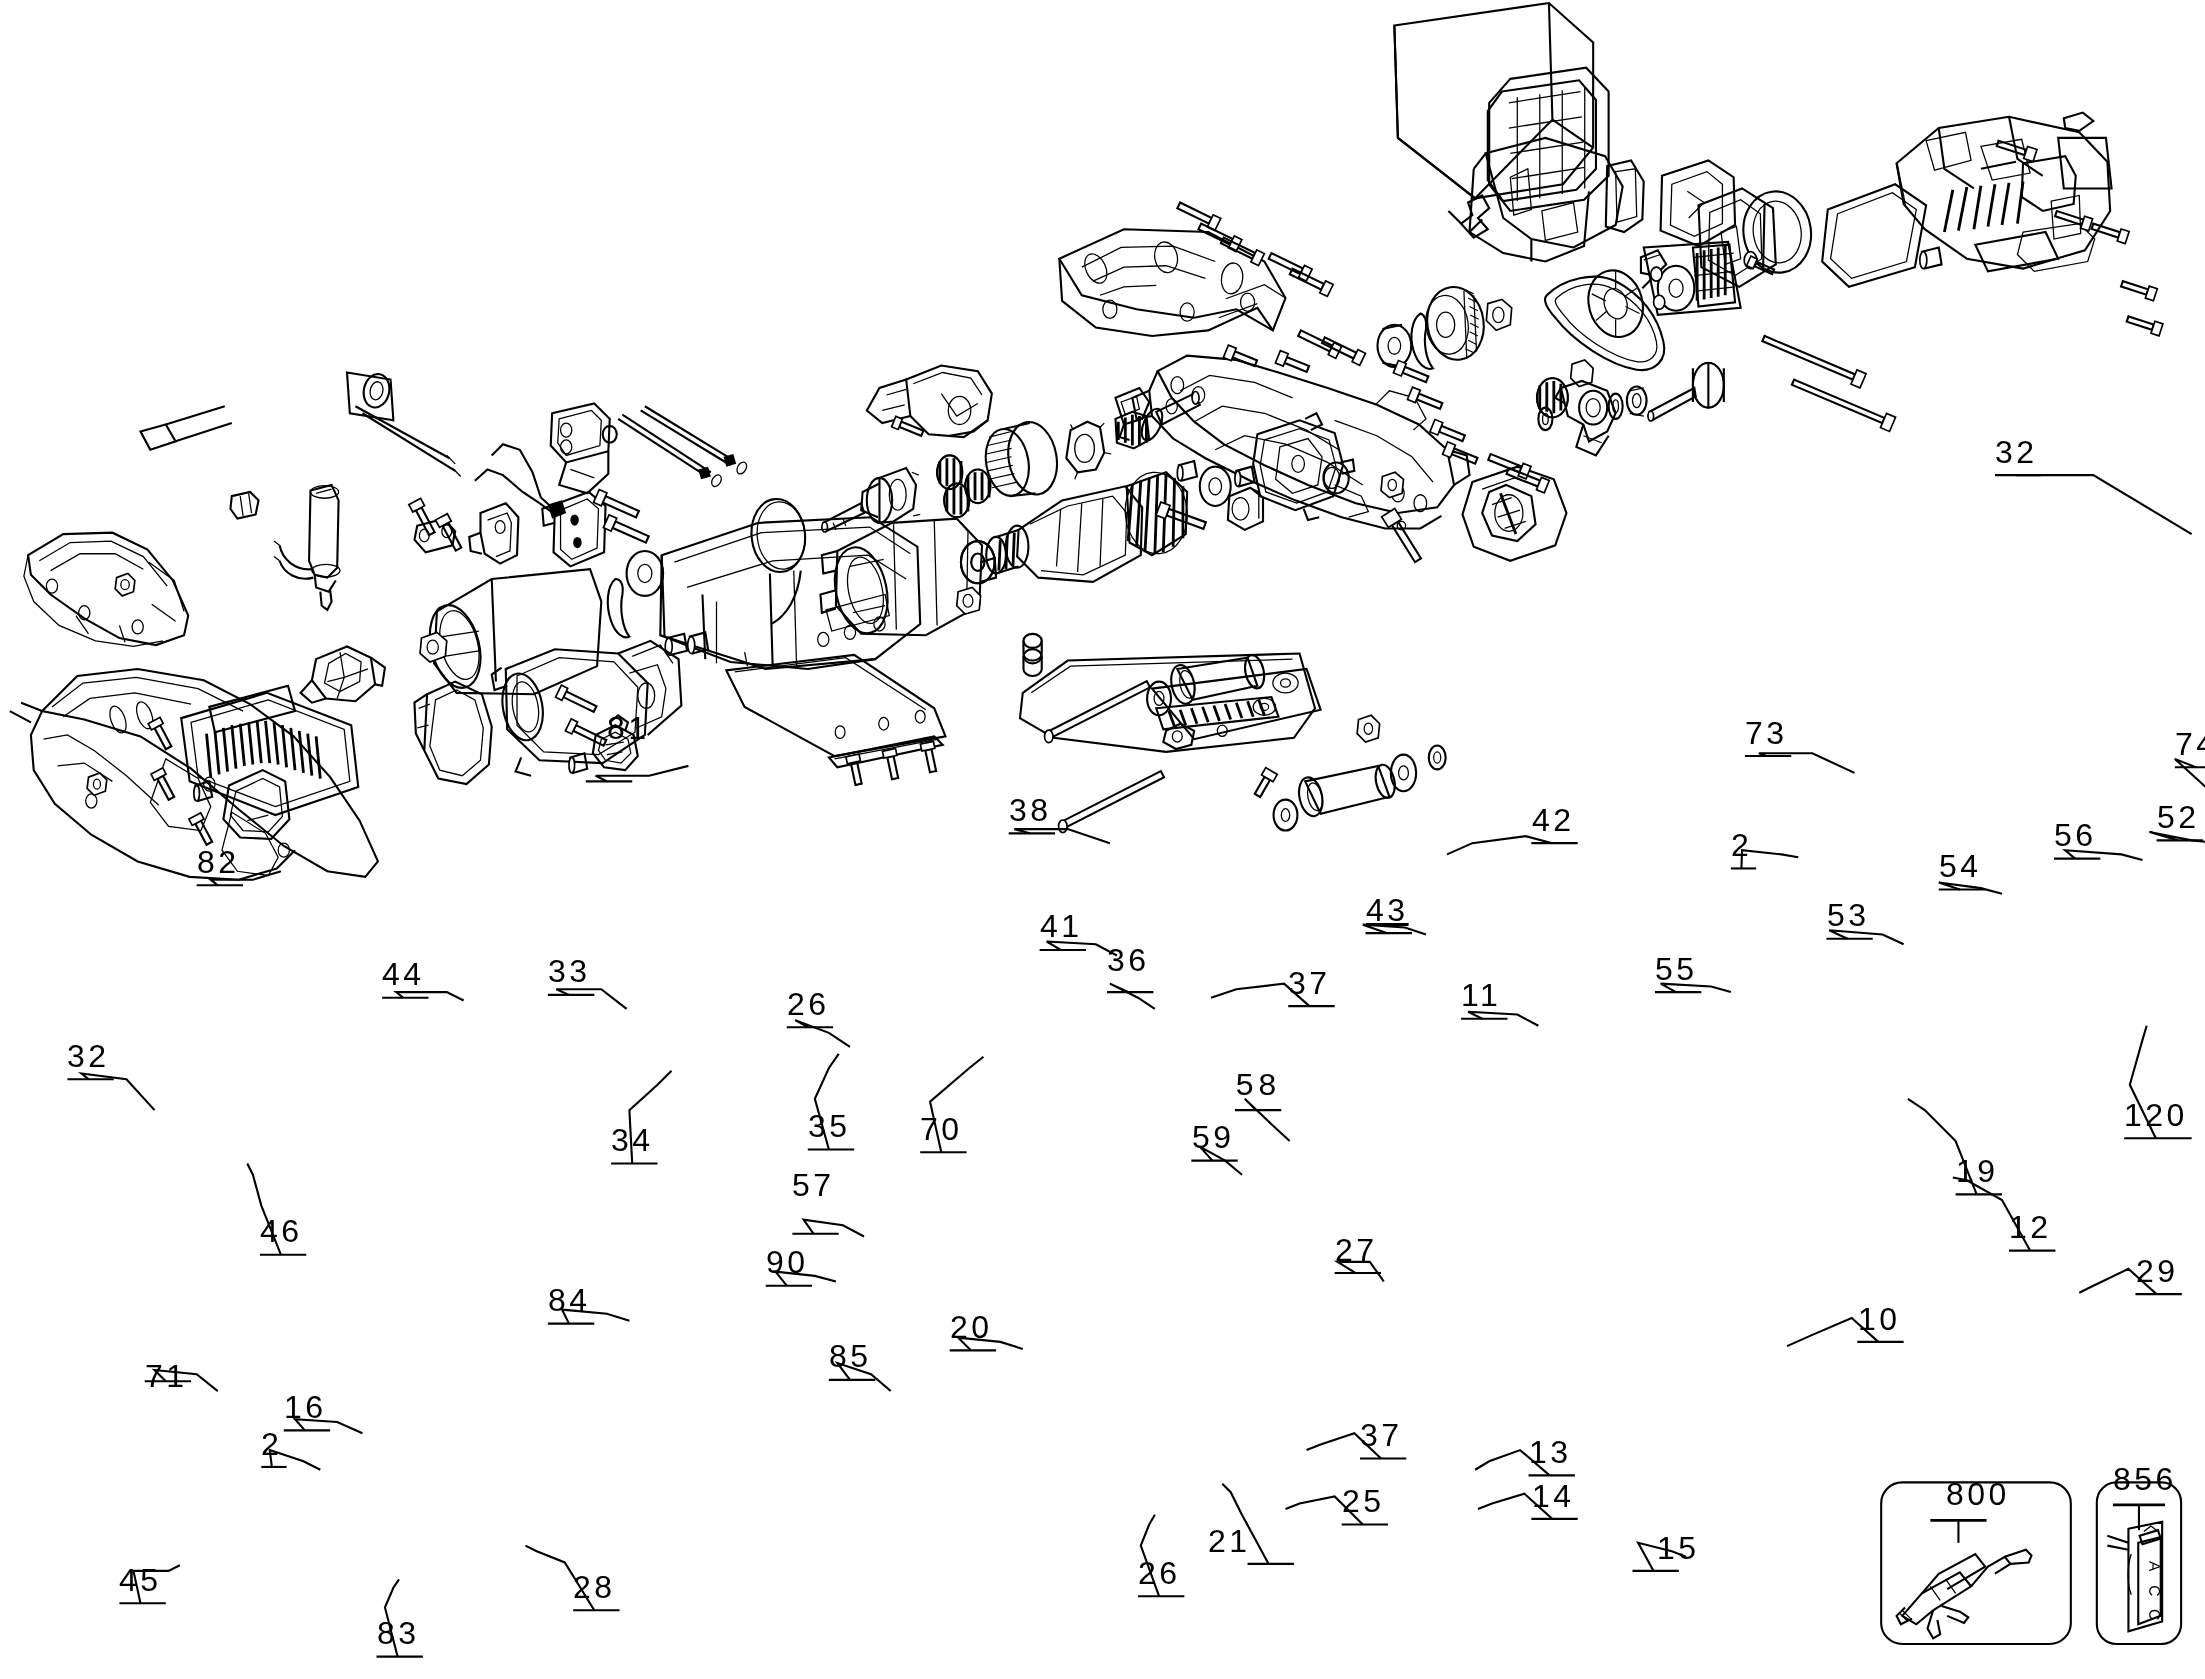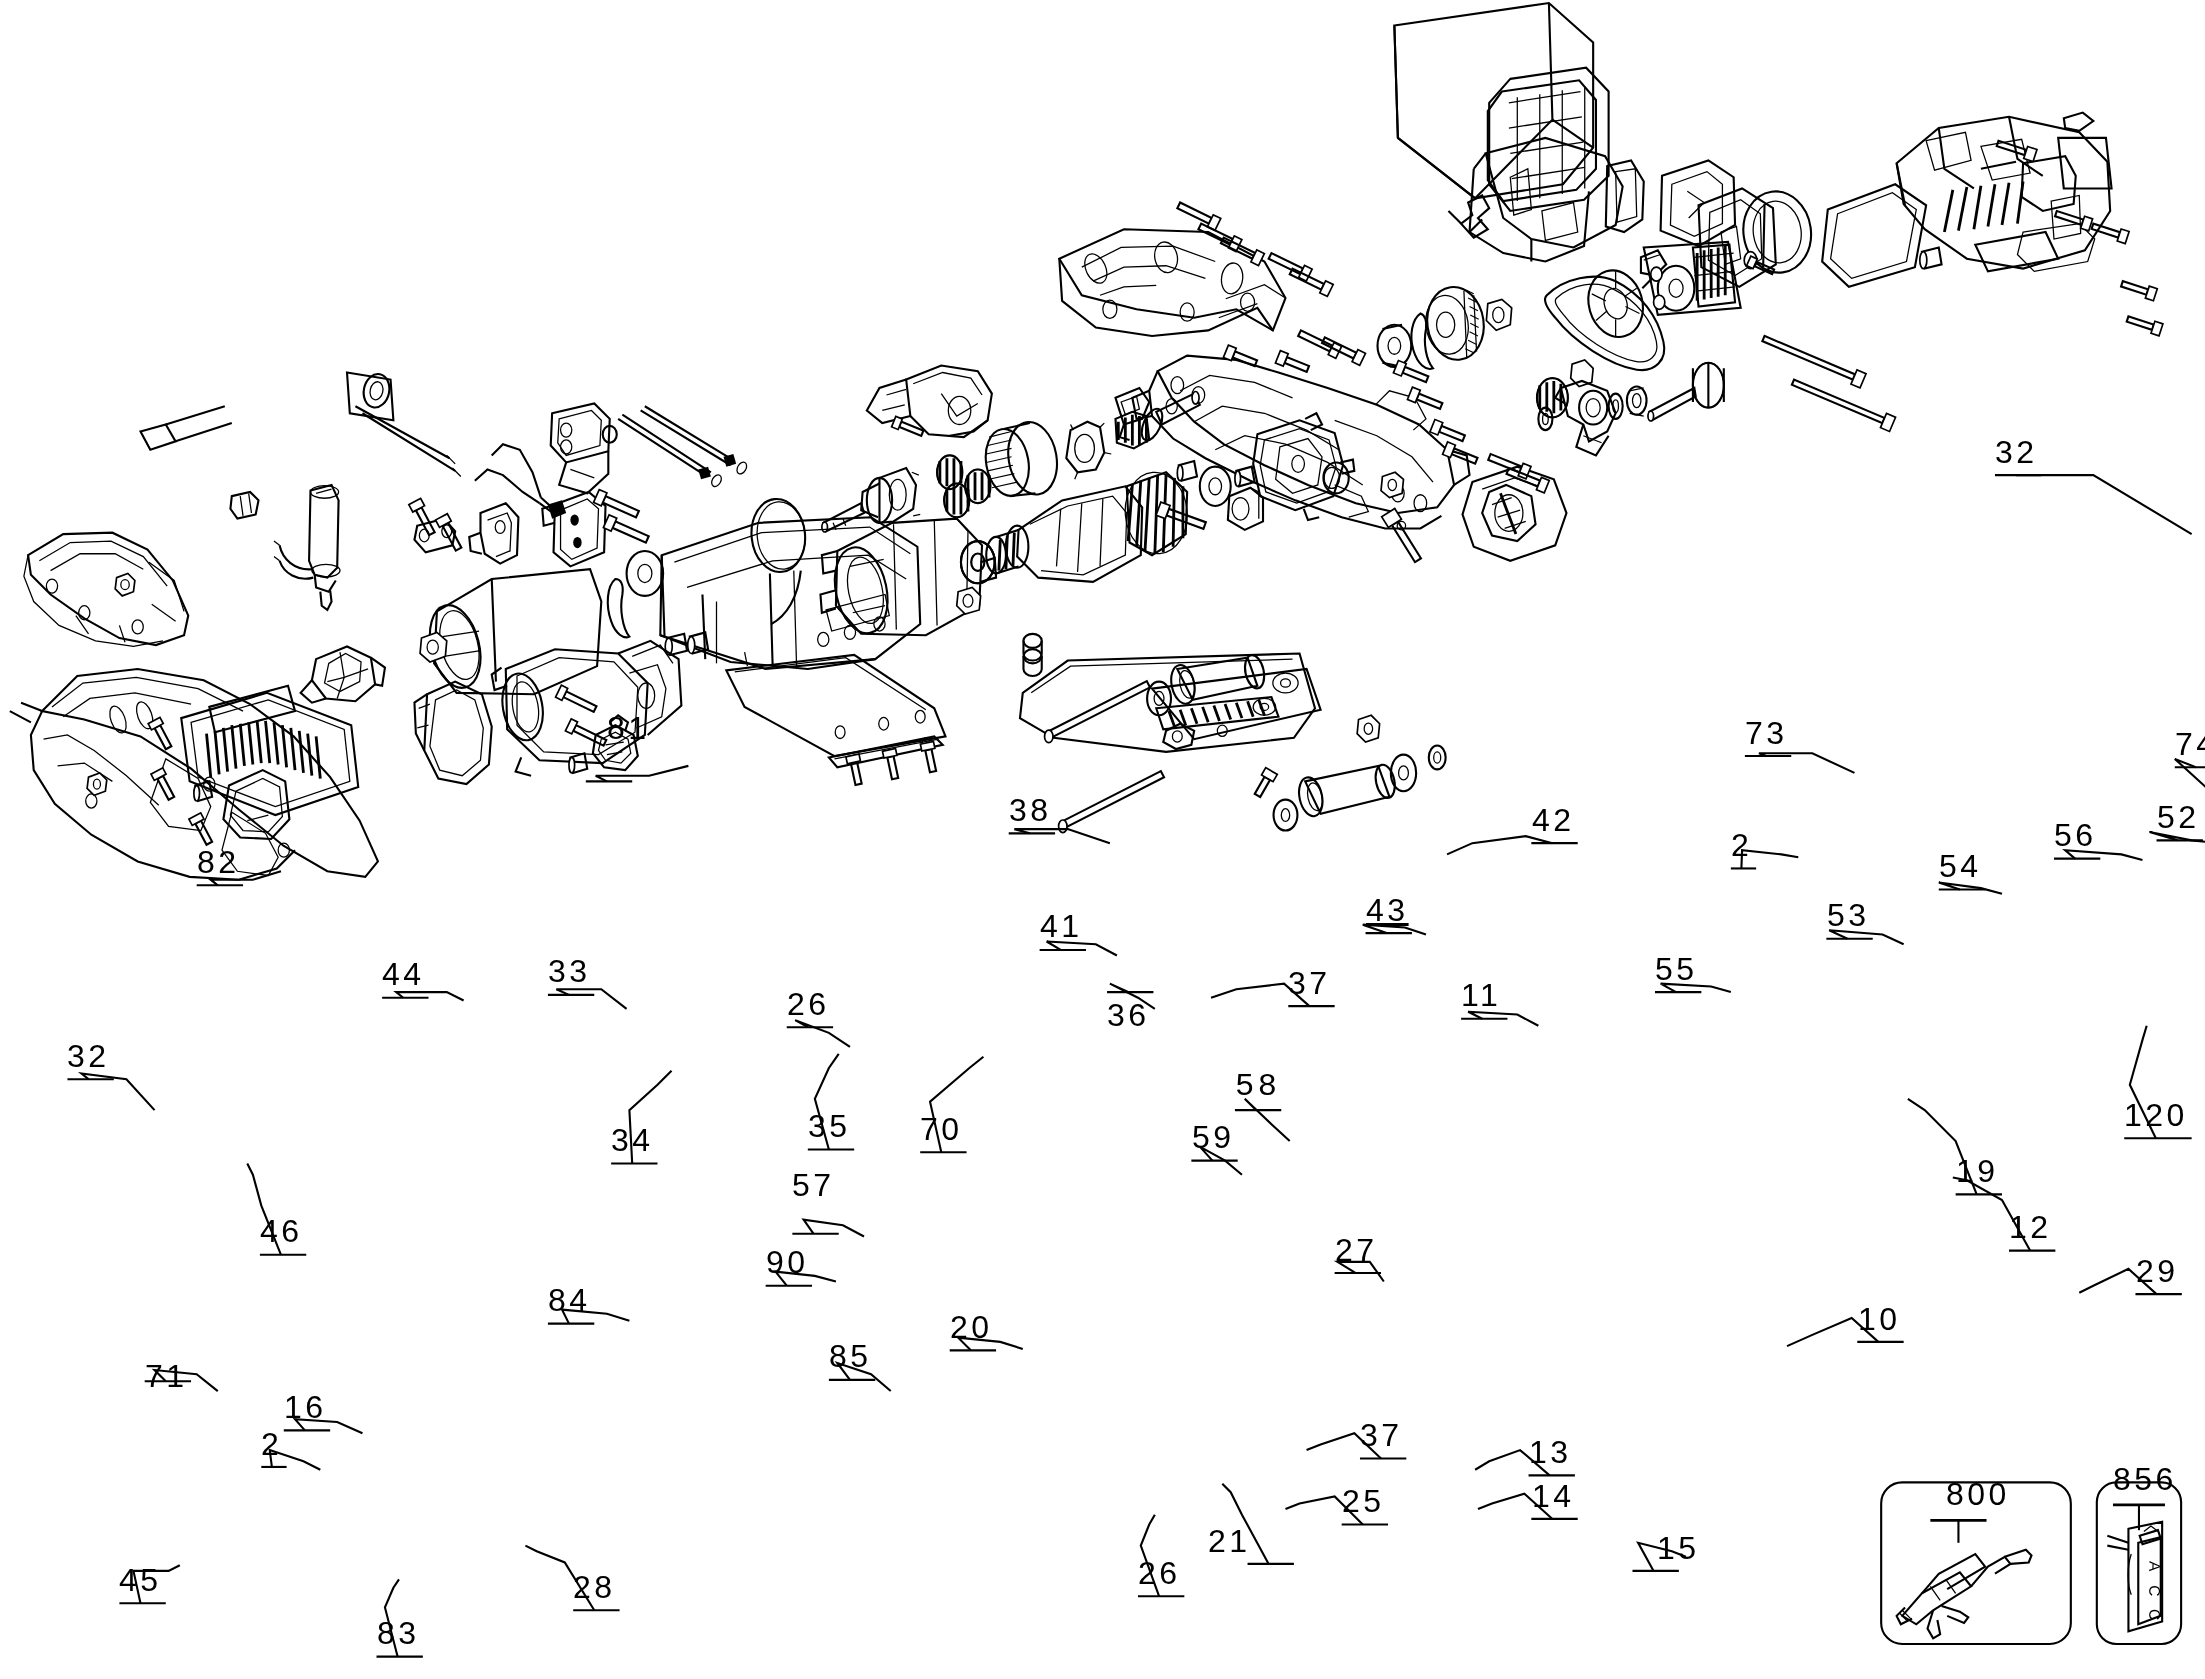--- a/index.html
+++ b/index.html
@@ -1144,21 +1144,21 @@
       <div class="cal" style="left: 1655px; top: 953px;">55</div>
       <div class="cal" style="left: 1461px; top: 979px;">11</div>
       <div class="cal" style="left: 1009px; top: 794px;">38</div>
       <div class="cal" style="left: 1532px; top: 804px;">42</div>
       <div class="cal" style="left: 586px; top: 712px; margin-left: 21px;">81</div>
       <div class="cal" style="left: 197px; top: 846px;">82</div>
       <div class="cal" style="left: 1366px; top: 894px; text-decoration: underline;">43</div>
       <div class="cal" style="left: 1040px; top: 910px;">41</div>
       <div class="cal" style="left: 382px; top: 958px;">44</div>
       <div class="cal" style="left: 548px; top: 955px;">33</div>
-      <div class="cal" style="left: 1107px; top: 999px;">36</div>
+      <div class="cal" style="left: 1107px; top: 944px;">36</div>
       <div class="cal" style="left: 1288px; top: 967px;">37</div>
       <div class="cal" style="left: 787px; top: 988px;">26</div>
       <div class="cal" style="left: 67px; top: 1040px;">32</div>
       <div class="cal" style="left: 808px; top: 1110px;">35</div>
       <div class="cal" style="left: 920px; top: 1113px;">70</div>
       <div class="cal" style="left: 611px; top: 1124px;">34</div>
       <div class="cal" style="left: 1235px; top: 1071px; font-family: Liberation Mono, monospace;">58</div>
       <div class="cal" style="left: 1192px; top: 1121px;">59</div>
       <div class="cal" style="left: 260px; top: 1215px;">46</div>
       <div class="cal" style="left: 792px; top: 1134px; margin-top: 35px;">57</div>

